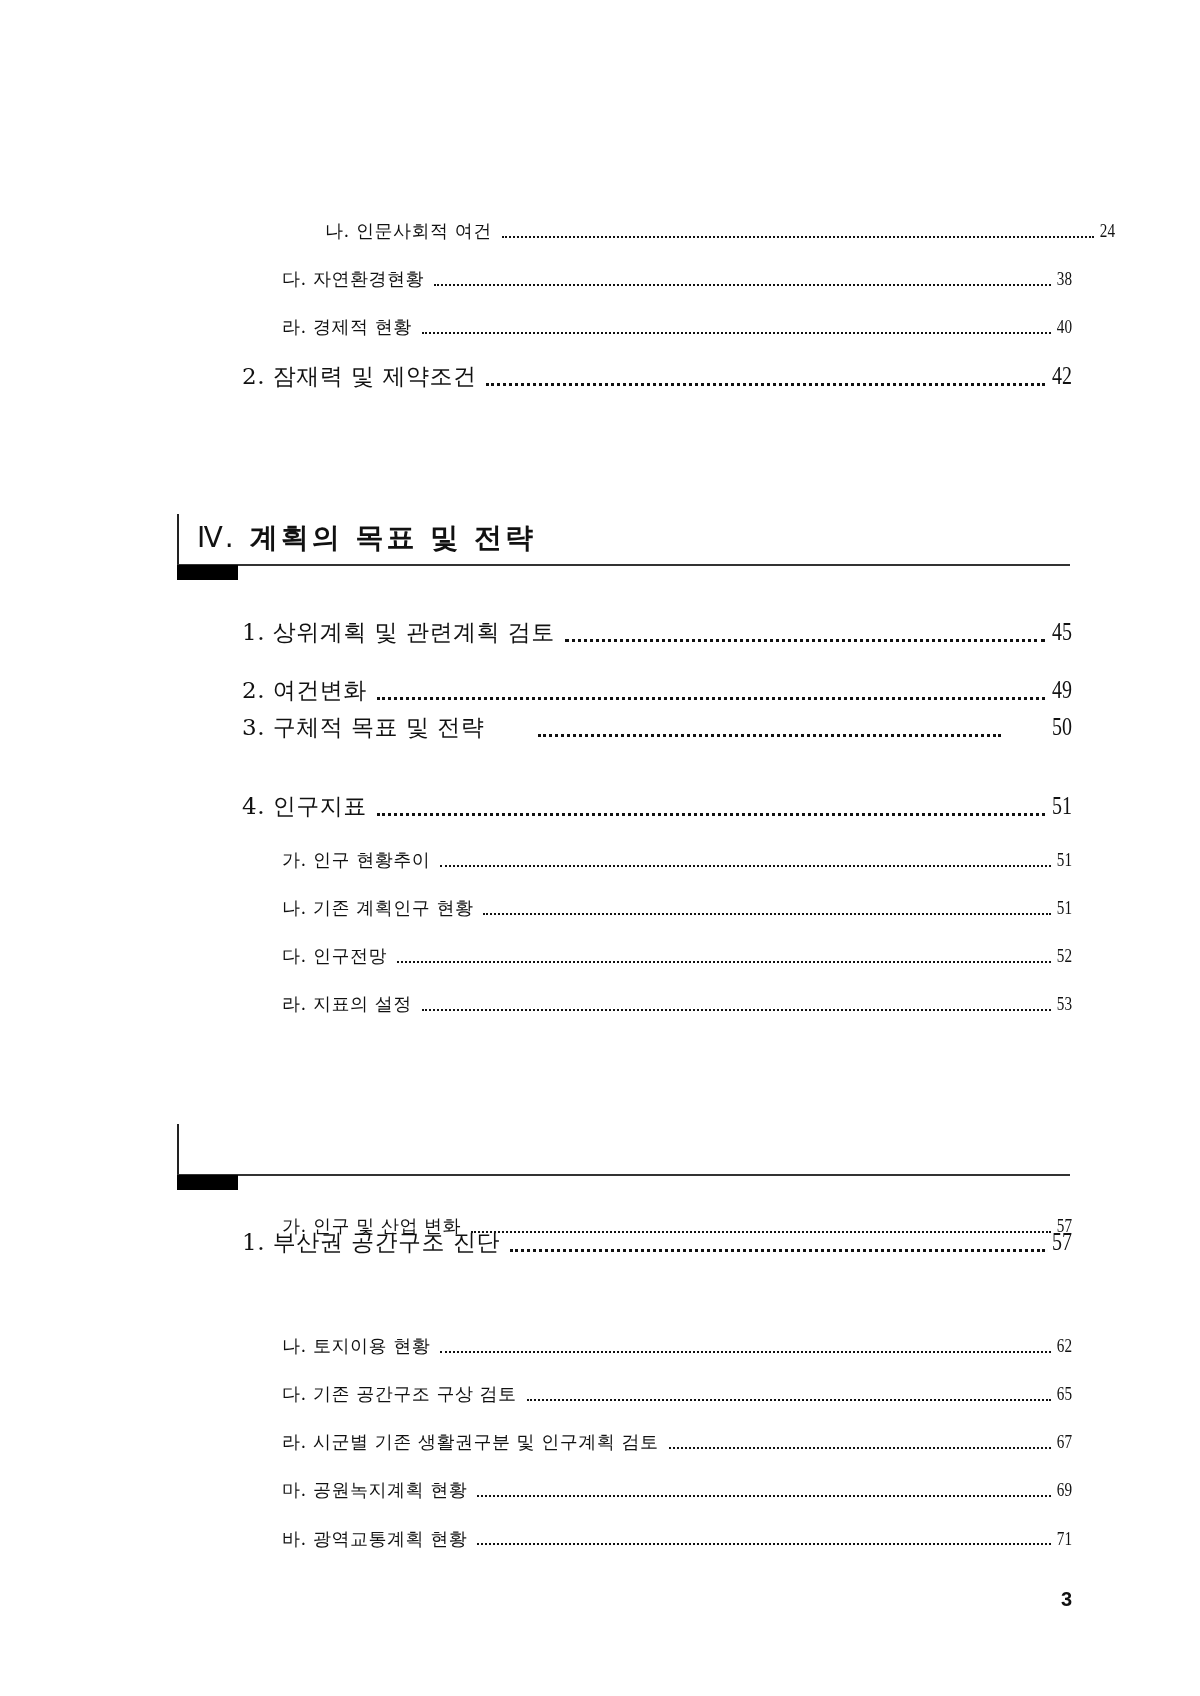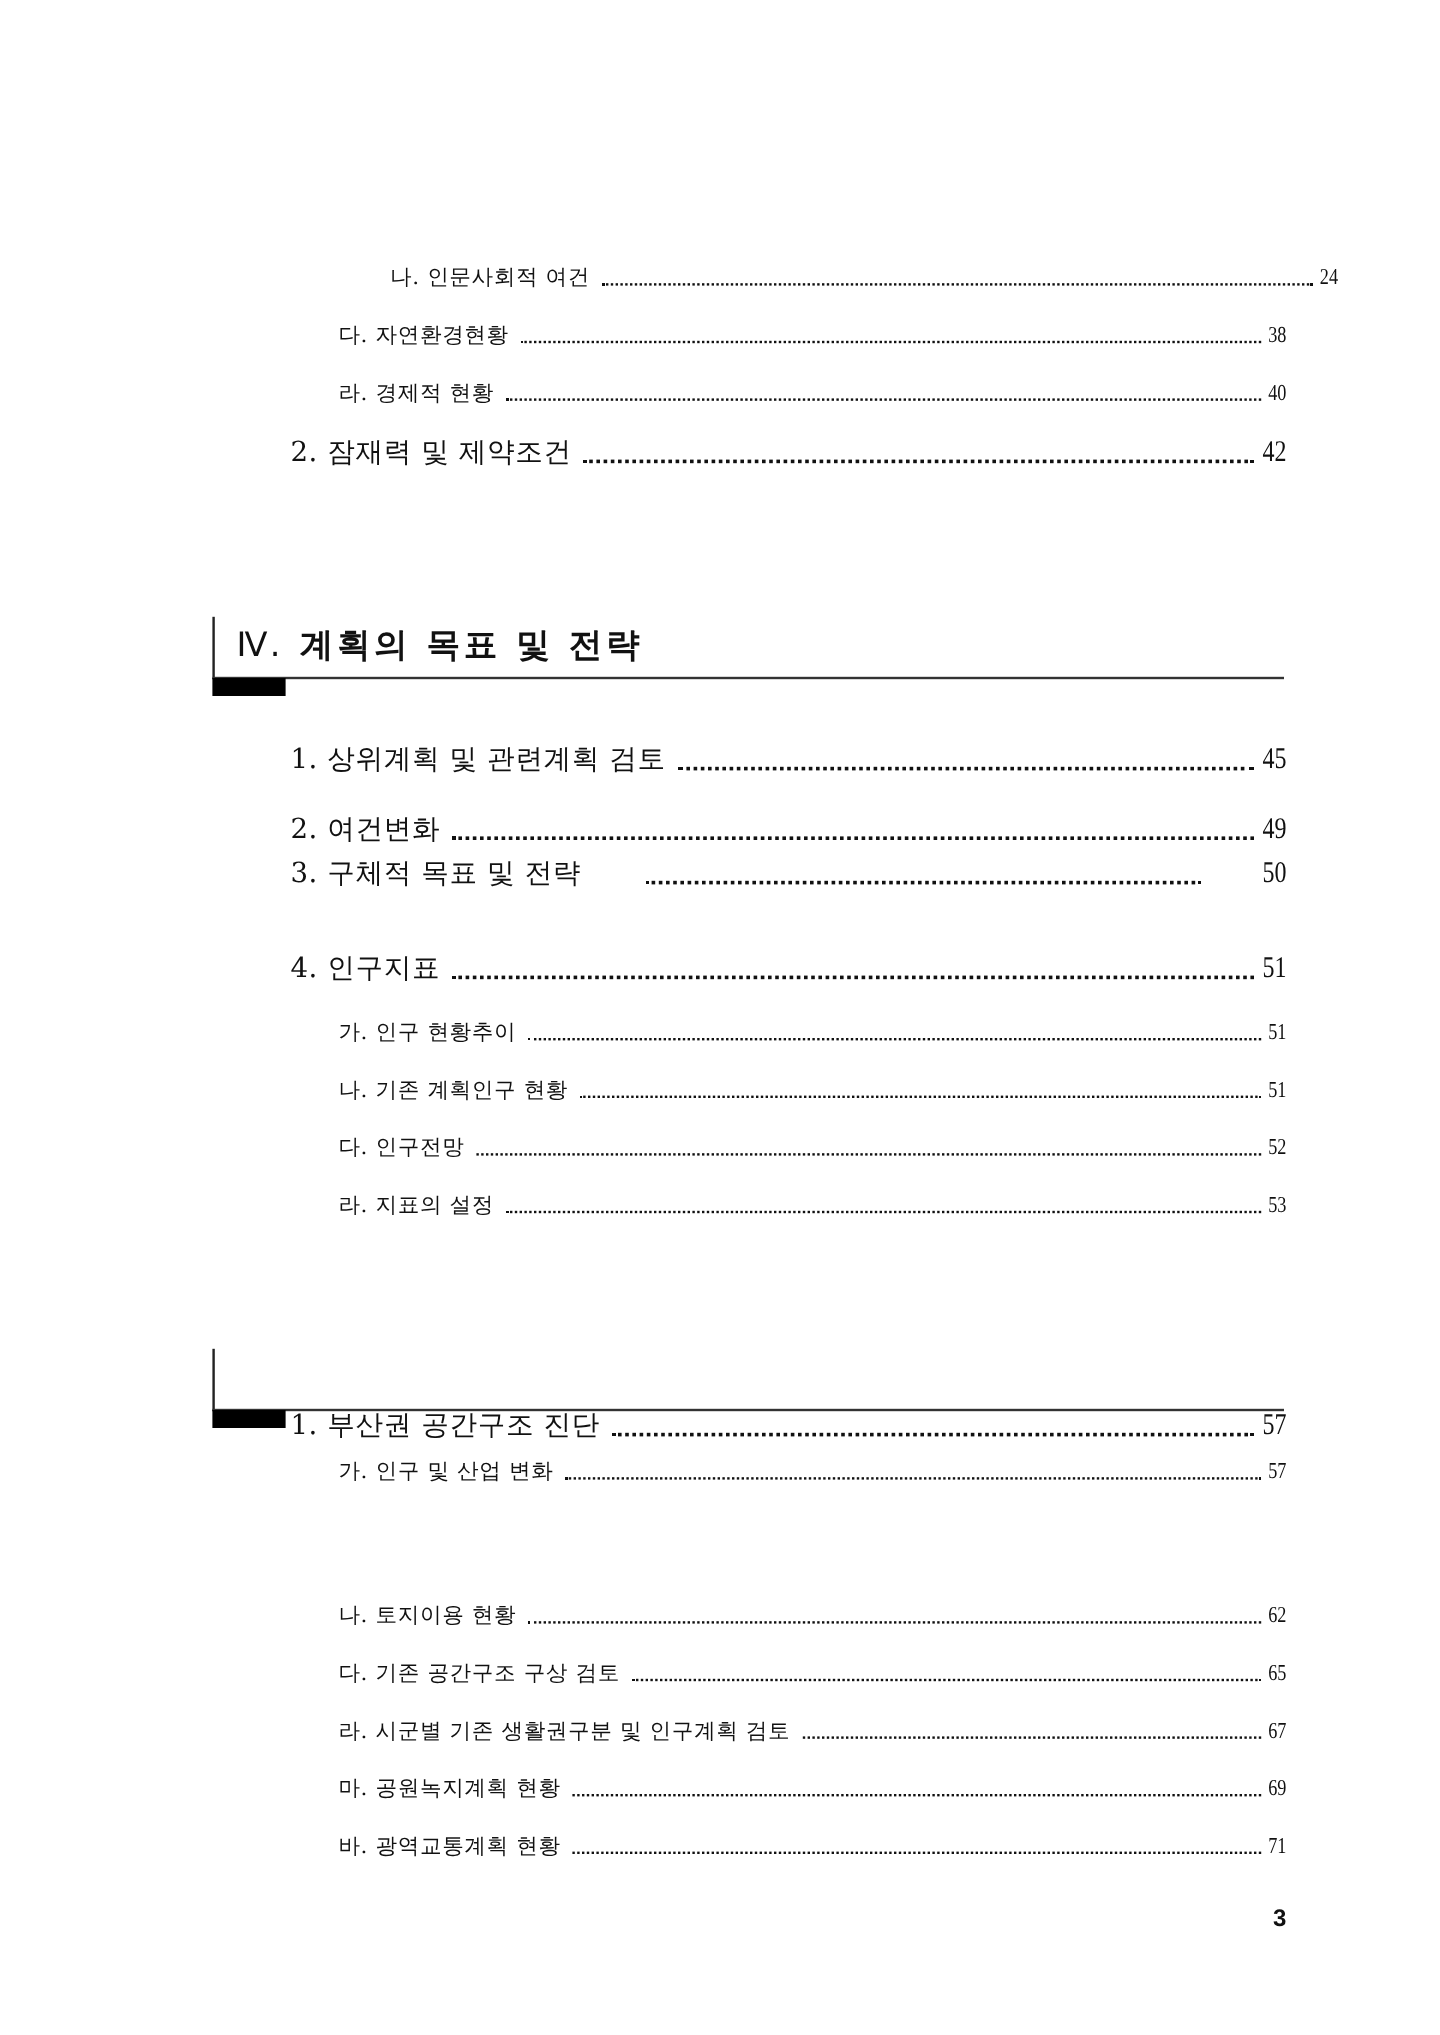--- a/index.html
+++ b/index.html
@@ -217,21 +217,21 @@
   <span class="leader"></span>
   <span class="page">53</span>
 </div>
 
 <div class="chapter" style="top:1124px;">
   <div class="vline"></div>
   <div class="hline"></div>
   <div class="bar"></div>
 </div>
 
-<div class="row main" style="top:1172px;text-align:right;">
+<div class="row main" style="top:1227px;text-align:right;">
   <span class="label">1. 부산권 공간구조 진단</span>
   <span class="leader"></span>
   <span class="page">57</span>
 </div>
 <div class="row sub" style="top:1214px;text-align:center;">
   <span class="label">가. 인구 및 산업 변화</span>
   <span class="leader"></span>
   <span class="page">57</span>
 </div>
 <div class="row sub" style="top:1334px;">
@@ -247,19 +247,19 @@
 <div class="row sub" style="top:1430px;">
   <span class="label">라. 시군별 기존 생활권구분 및 인구계획 검토</span>
   <span class="leader"></span>
   <span class="page">67</span>
 </div>
 <div class="row sub" style="top:1478px;">
   <span class="label">마. 공원녹지계획 현황</span>
   <span class="leader"></span>
   <span class="page">69</span>
 </div>
-<div class="row sub" style="top:1526px;">
+<div class="row sub" style="top:1526px;align-items:center;">
   <span class="label">바. 광역교통계획 현황</span>
   <span class="leader"></span>
   <span class="page">71</span>
 </div>
 
 <div class="page-number">3</div>
 
 </body></html>

